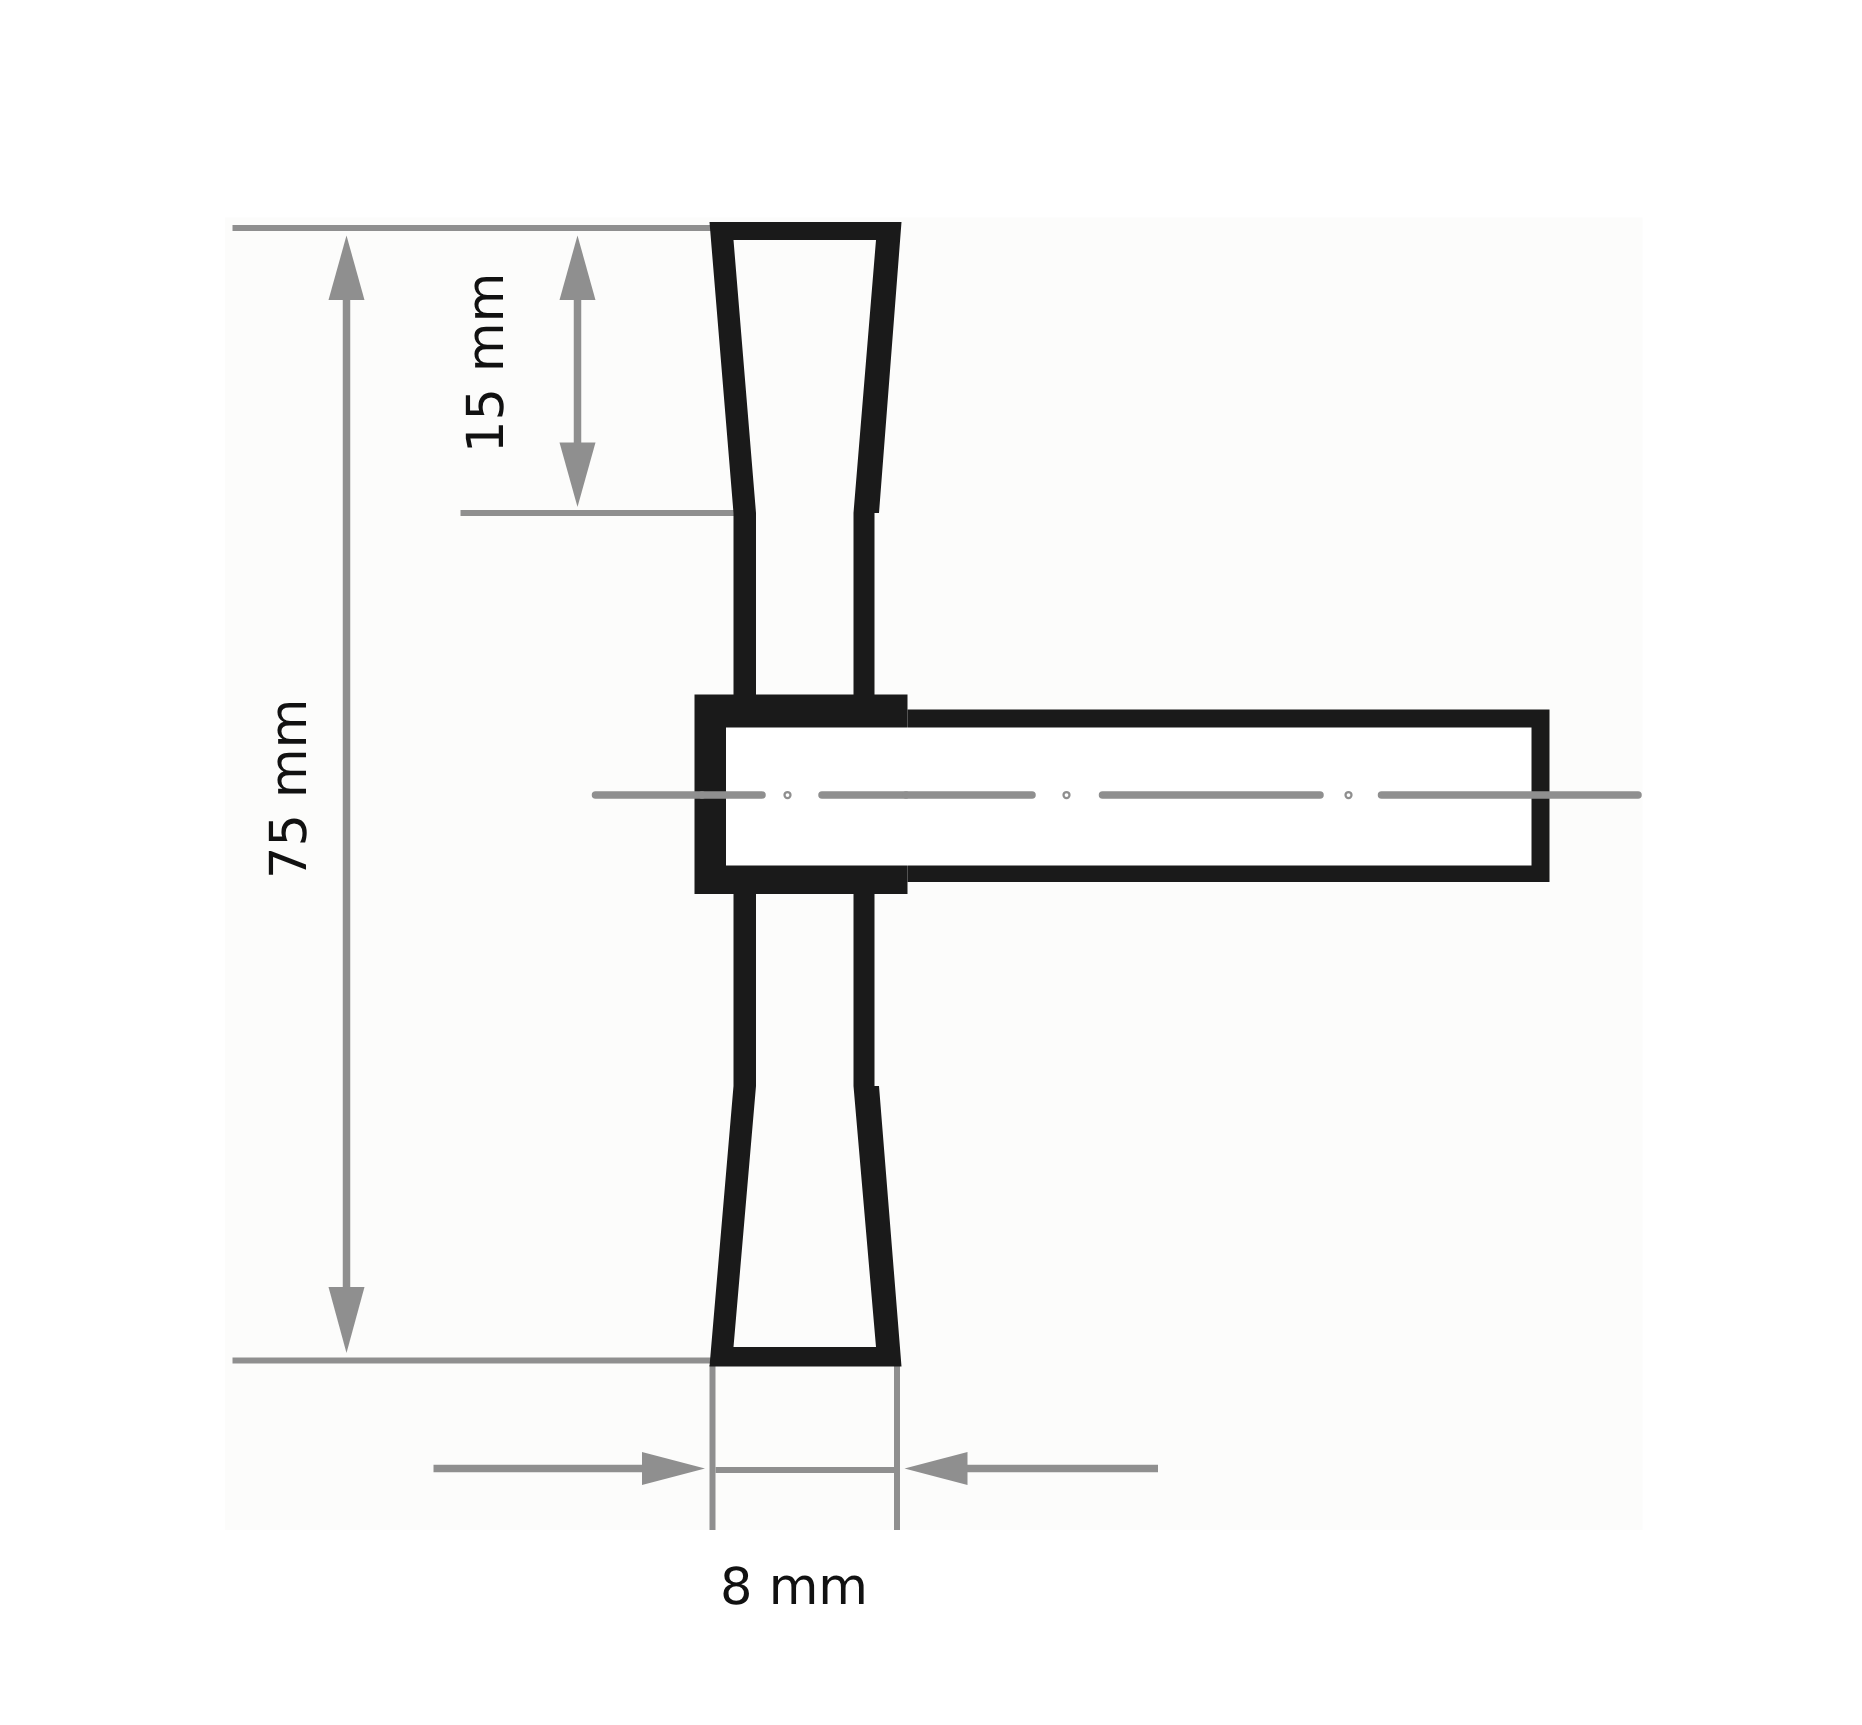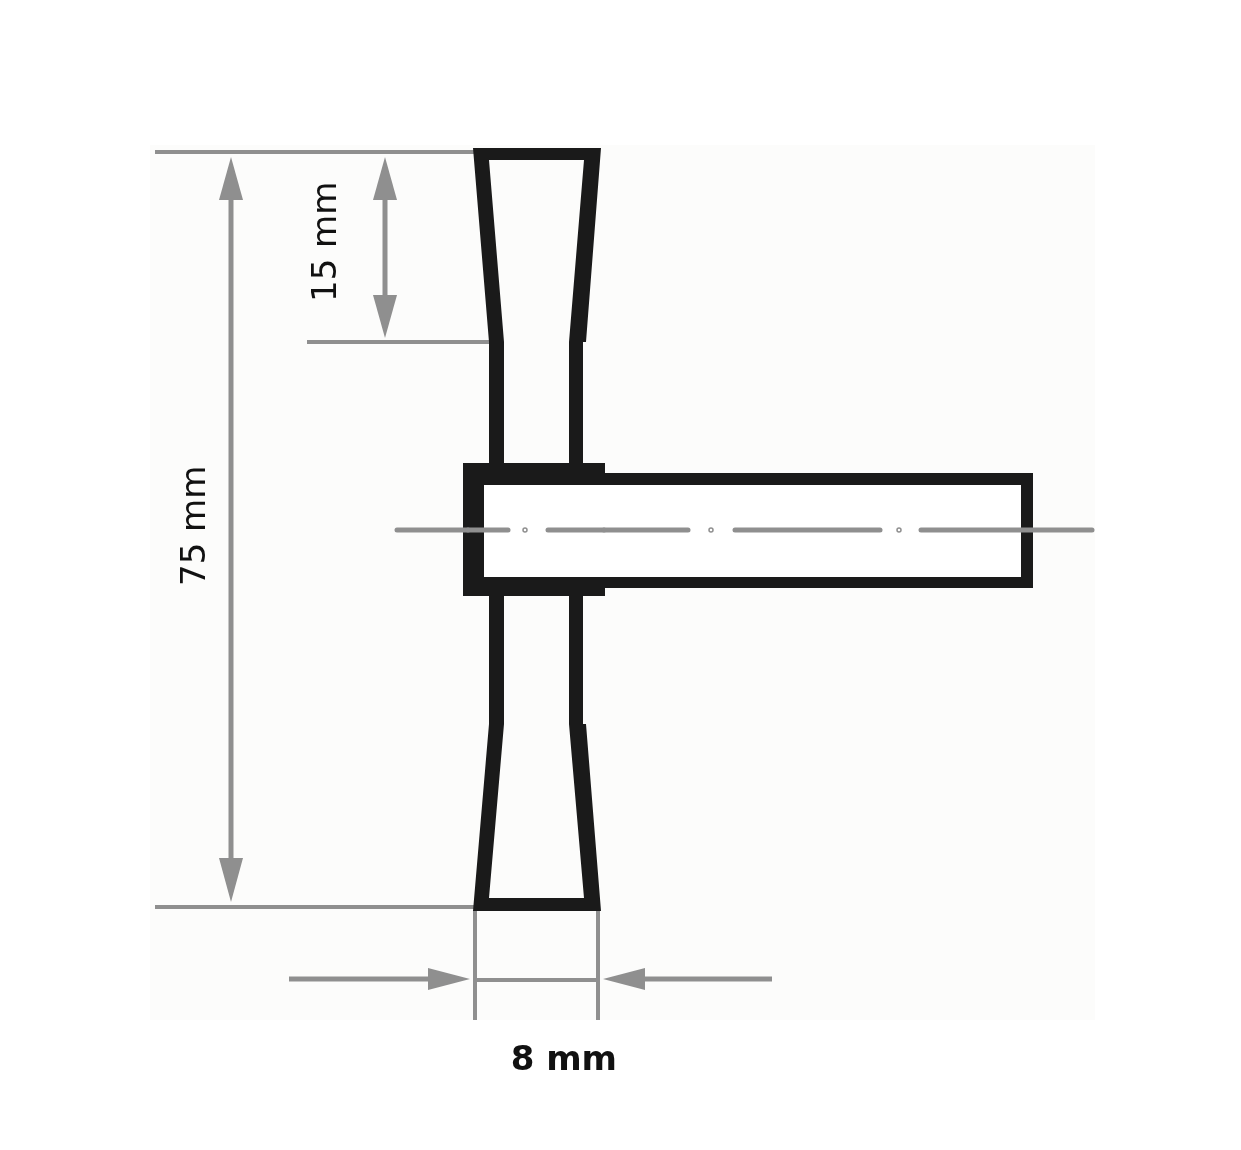--- a/index.html
+++ b/index.html
@@ -77,14 +77,14 @@
       <line x1="735" y1="530" x2="880" y2="530"></line>
       <circle cx="899" cy="530" r="2" stroke-width="1.5"></circle>
       <line x1="921" y1="530" x2="1092" y2="530"></line>
     </g>
   </svg>
 
   <div class="lbl rot" style="left:133px; top:506px; width:120px; height:40px; line-height:40px; text-align:center;">75 mm</div>
 
   <div class="lbl rot" style="left:264px; top:222px; width:120px; height:40px; line-height:40px; text-align:center;">15 mm</div>
 
-  <div class="lbl" style="left:497px; top:1038px; width:120px; height:40px; line-height:40px; text-align:right;font-weight:bold;">8 mm</div>
+  <div class="lbl" style="left:480px; top:1038px; width:120px; height:40px; line-height:40px; text-align:left;">8 mm</div>
 </div>
 
 </body></html>

